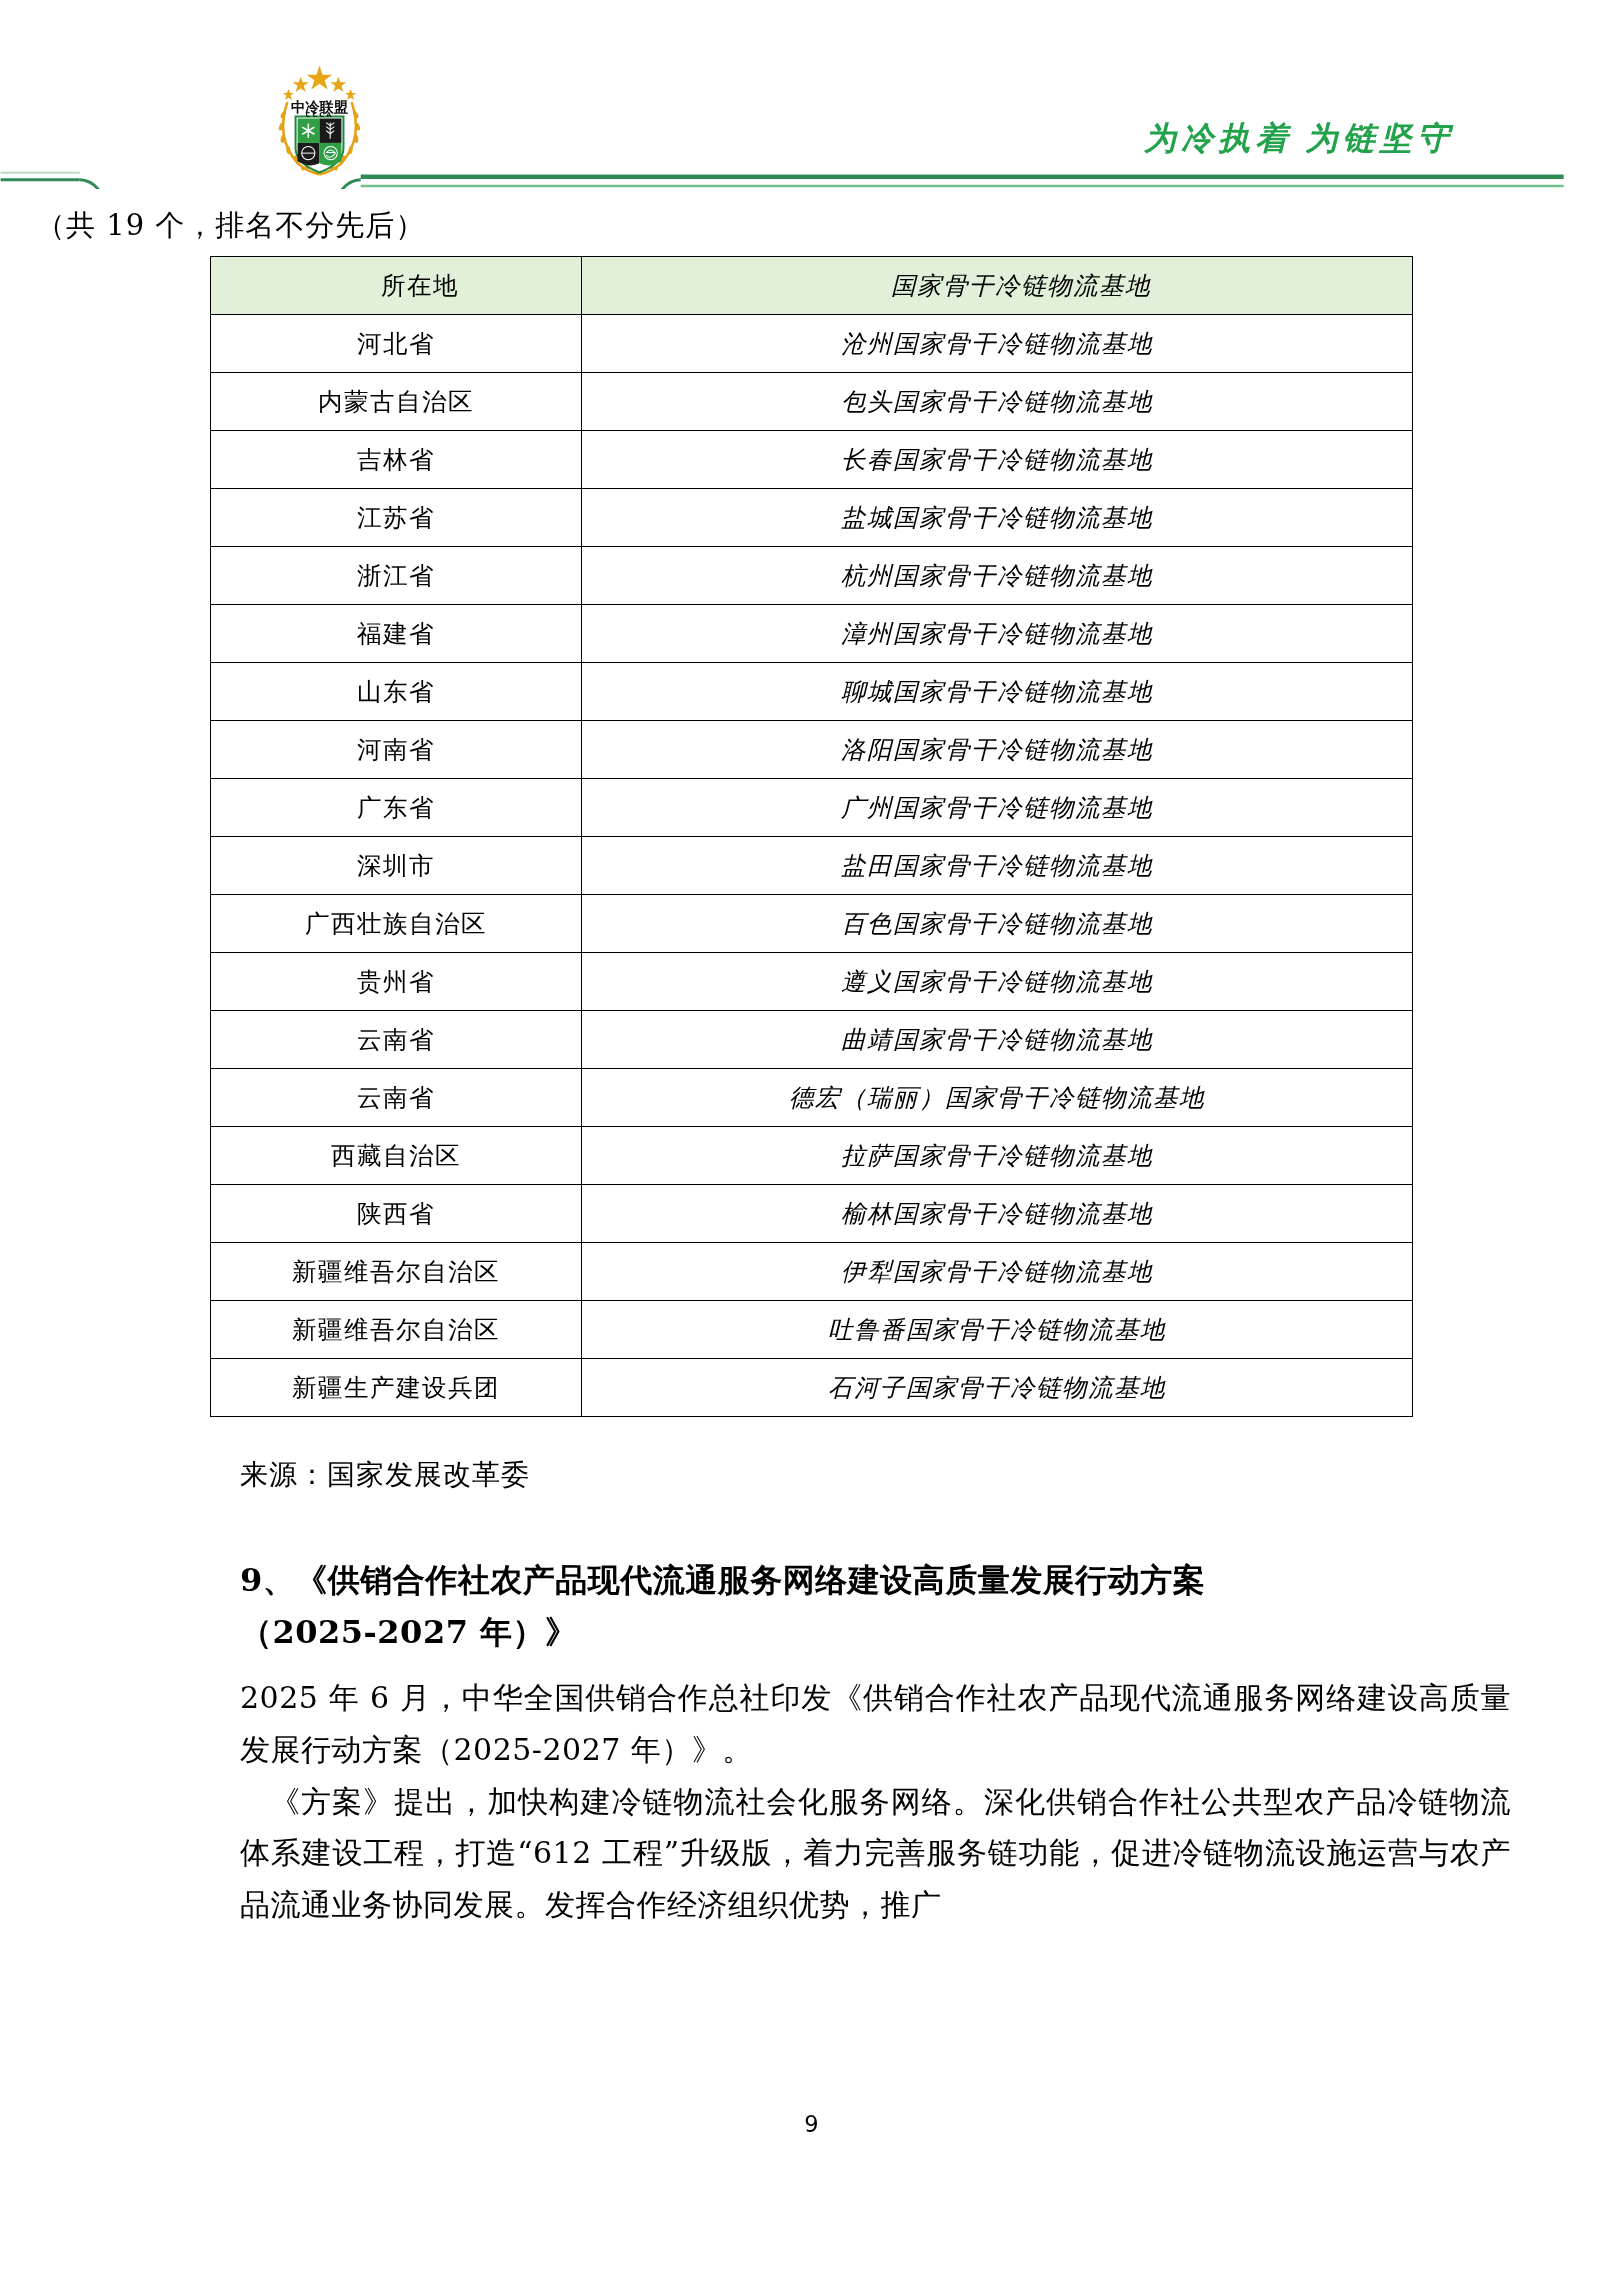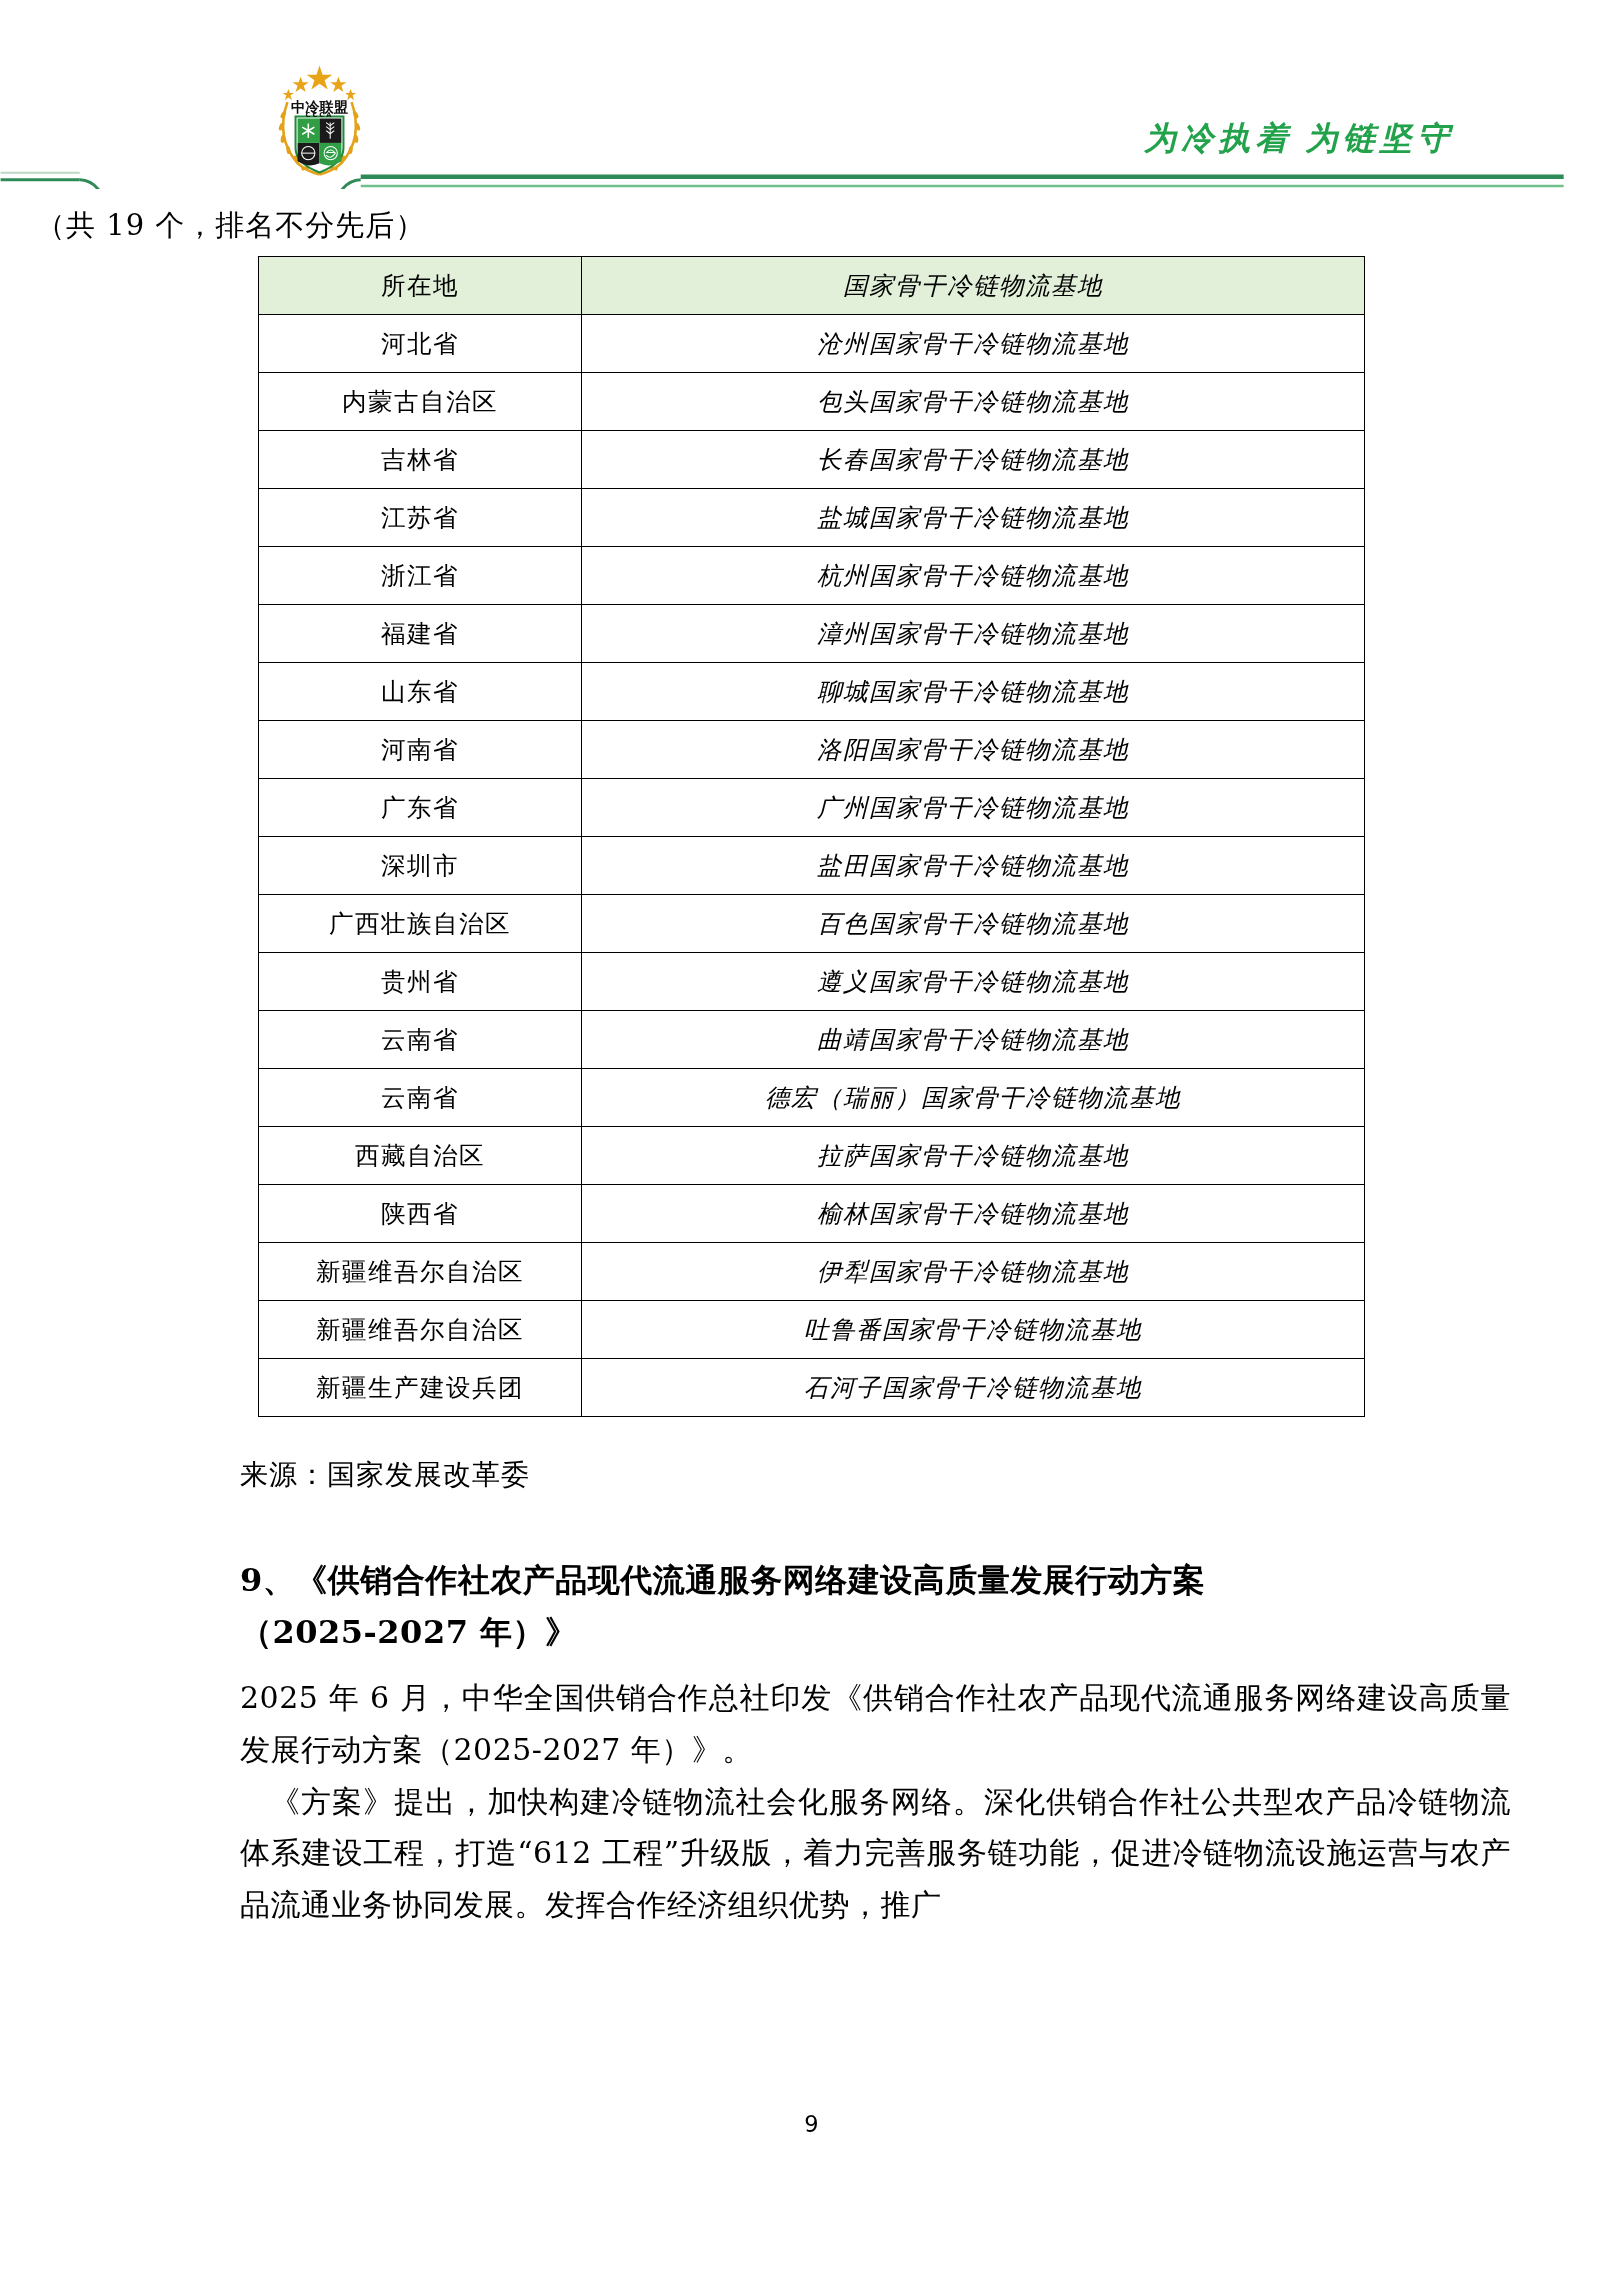--- a/index.html
+++ b/index.html
@@ -84,20 +84,21 @@
     height: 57px;
     font-weight: normal;
     font-size: 24.5px;
     text-align: center;
     vertical-align: middle;
     letter-spacing: 1.5px;
     padding: 0;
   }
   table.base-table th {
     background: #e2efd9;
+    padding-left: 48px;
   }
   table.base-table .col-region { width: 322px; }
   table.base-table .col-base   { width: 782px; font-style: italic; }
 
   .source-line {
     margin-left: 240px;
     margin-top: 39px;
     font-size: 28px;
     letter-spacing: 1px;
   }

